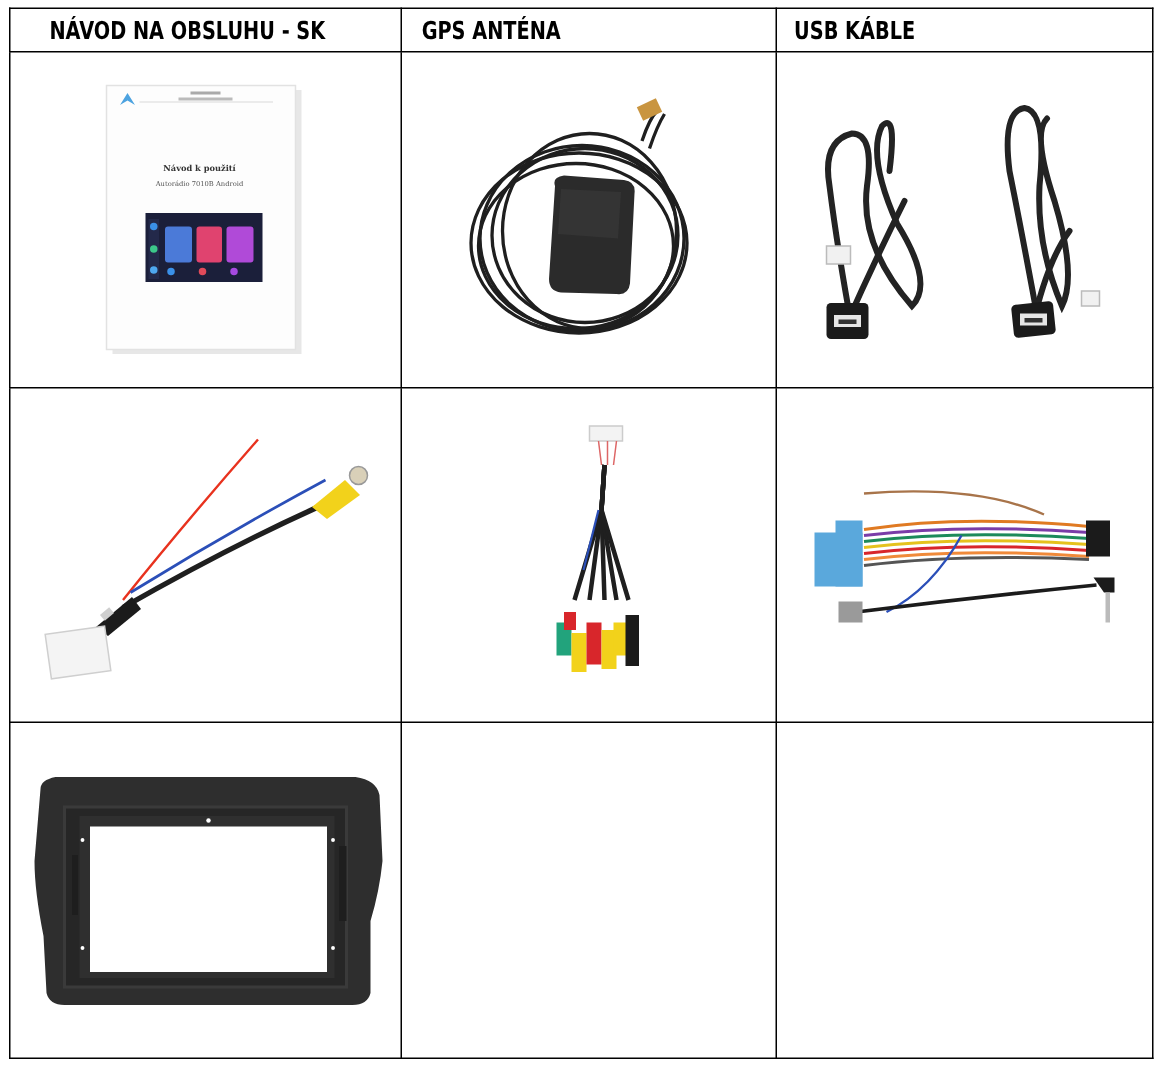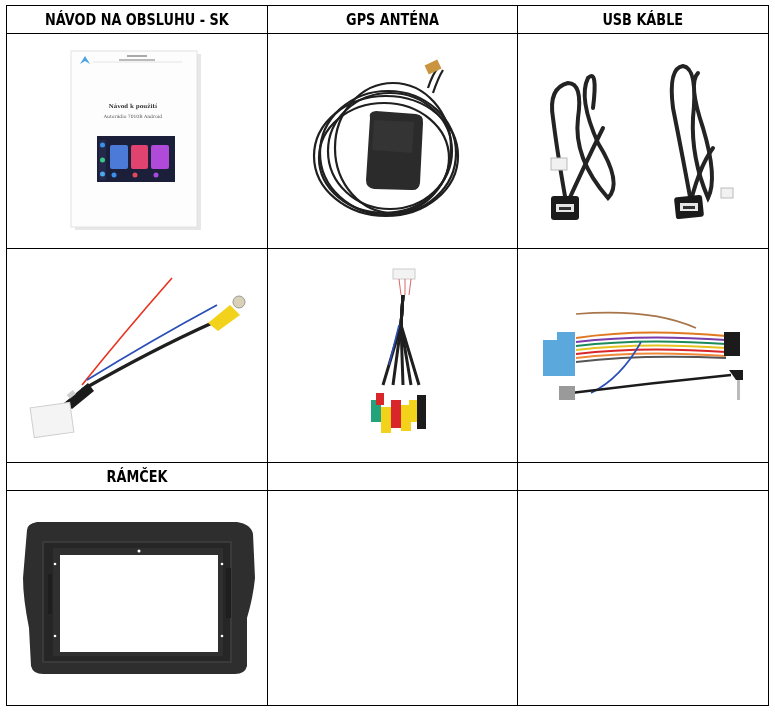--- a/index.html
+++ b/index.html
@@ -1,18 +1,18 @@
 <!DOCTYPE html>
 <html><head>
 <meta charset="utf-8">
 <style>
   html, body { margin:0; padding:0; background:#ffffff; }
   body { width:775px; height:712px; position:relative; overflow:hidden; font-family:"DejaVu Sans Condensed","DejaVu Sans", sans-serif; }
   .tbl { position:absolute; left:6px; top:5px; width:762px; height:701px; border-collapse:collapse; table-layout:fixed; }
-  .tbl td { border:1.5px solid #000; padding:0; text-align:center; vertical-align:middle; }
+  .tbl td { border:1.5px solid #000; padding:0; vertical-align:middle; }
   .tbl col.c1 { width:261px; } .tbl col.c2 { width:250px; } .tbl col.c3 { width:251px; }
   .hdr td { height:25px; }
   .hdr .lbl { font-family:"DejaVu Sans", sans-serif; font-size:16.5px; font-weight:bold; letter-spacing:0px; color:#000; transform:scaleX(0.78); display:inline-block; white-space:nowrap; text-transform:uppercase; }
   .img td { height:198px; }
   .img-wrap { width:100%; height:100%; position:relative; display:flex; align-items:center; justify-content:center; }
   svg { display:block; }
 </style>
 </head>
 <body>
 
@@ -154,25 +154,20 @@
           <path d="M110 44 Q90 80 60 95" fill="none" stroke="#2b4fb8" stroke-width="1.6"></path>
           <path d="M40 95 Q120 85 200 77" fill="none" stroke="#1b1b1b" stroke-width="2.5"></path>
           <rect x="28" y="88" width="16" height="14" fill="#9a9a9a"></rect>
           <path d="M198 72 L212 72 L212 82 L205 82 Z" fill="#1b1b1b"></path>
           <rect x="206" y="82" width="3" height="20" fill="#bbb"></rect>
         </svg>
       </div>
     </td>
   </tr>
 
-  <tr class="hdr">
-    <td><span class="lbl">RÁMČEK</span></td>
-    <td><span class="lbl"></span></td>
-    <td><span class="lbl"></span></td>
-  </tr>
 
   <tr class="img">
     <td>
       <div class="img-wrap">
         <svg width="245" height="160" viewBox="0 0 245 160">
           <path d="M12 12 Q12 6 22 4 L222 4 Q236 6 238 16 L240 60 Q238 80 232 100 L232 148 Q230 156 220 156 L28 156 Q18 156 16 148 L14 110 Q8 80 8 60 Z" fill="#2e2e2e"></path>
           <rect x="28" y="24" width="188" height="120" fill="#262626" stroke="#3a3a3a" stroke-width="2"></rect>
           <rect x="38" y="30" width="170" height="108" fill="#2f2f2f"></rect>
           <rect x="45" y="37" width="158" height="97" fill="#ffffff"></rect>
           <circle cx="124" cy="33" r="1.5" fill="#fff"></circle>

